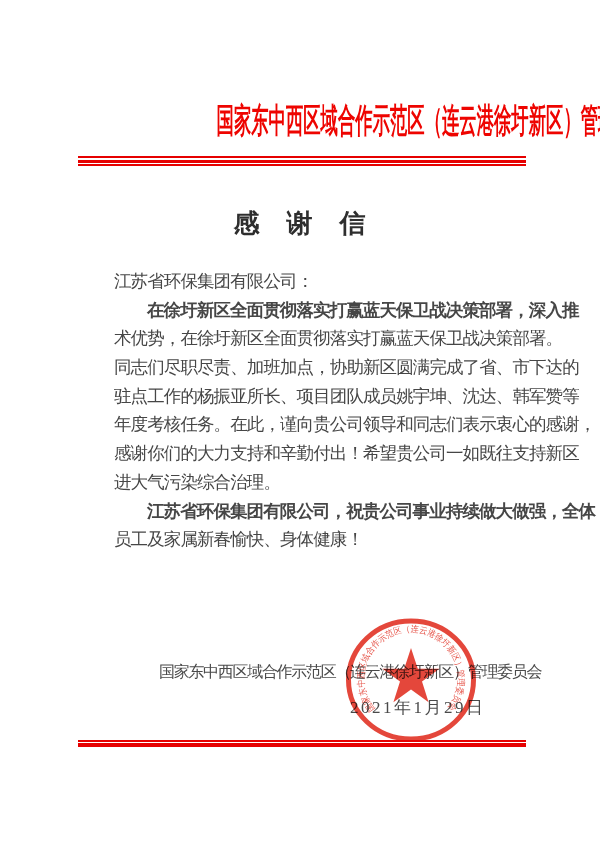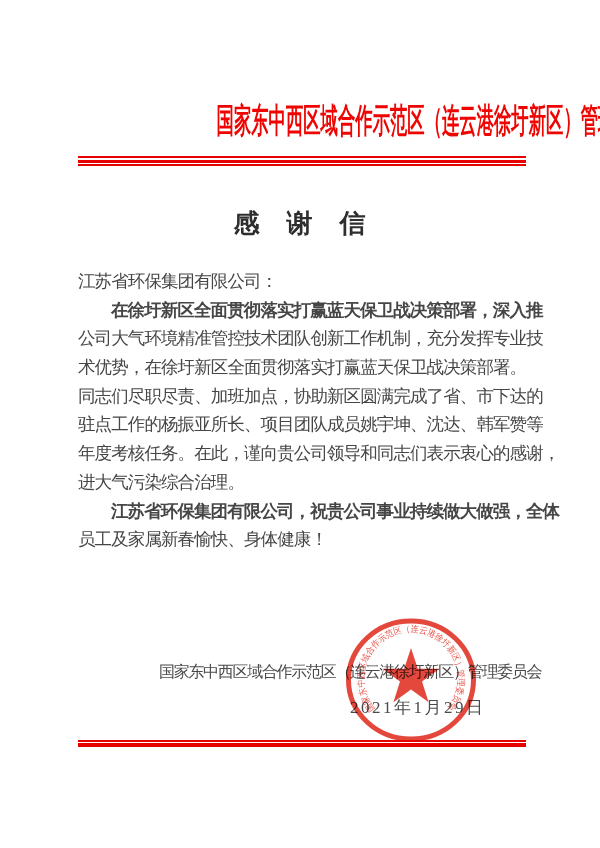--- a/index.html
+++ b/index.html
@@ -73,21 +73,21 @@
   .body-text {
     position: absolute;
     left: 78px;
     top: 267px;
     width: 460px;
     color: #464646;
     font-size: 17.5px;
     letter-spacing: -0.9px;
     line-height: 28.7px;
   }
-  .body-line { white-space: nowrap; height: 28.7px; }
+  .body-line { white-space: nowrap; height: 28.7px; margin-left: 36px; }
   .body-line.indent { padding-left: 33px; font-weight: bold; }
   
   .signature-org {
     position: absolute;
     left: 159px;
     top: 662px;
     color: #4a4a4a;
     font-size: 16px;
     letter-spacing: -1.3px;
     white-space: nowrap;
@@ -118,25 +118,25 @@
   <div class="org-title">
     <span class="org-title-inner">国家东中西区域合作示范区（连云港徐圩新区）管理委员会</span>
   </div>
   <div class="rule-header"></div>
 
   <div class="letter-title">感谢信</div>
 
   <div class="body-text">
     <div class="body-line">江苏省环保集团有限公司：</div>
     <div class="body-line indent">在徐圩新区全面贯彻落实打赢蓝天保卫战决策部署，深入推</div>
-    <div class="body-line">公司大气环境精准管控技术团队创新工作机制，充分发挥专业技</div>
     <div class="body-line">术优势，在徐圩新区全面贯彻落实打赢蓝天保卫战决策部署。</div>
     <div class="body-line">同志们尽职尽责、加班加点，协助新区圆满完成了省、市下达的</div>
     <div class="body-line">驻点工作的杨振亚所长、项目团队成员姚宇坤、沈达、韩军赞等</div>
     <div class="body-line">年度考核任务。在此，谨向贵公司领导和同志们表示衷心的感谢，</div>
+    <div class="body-line">感谢你们的大力支持和辛勤付出！希望贵公司一如既往支持新区</div>
     <div class="body-line">进大气污染综合治理。</div>
     <div class="body-line indent">江苏省环保集团有限公司，祝贵公司事业持续做大做强，全体</div>
     <div class="body-line">员工及家属新春愉快、身体健康！</div>
   </div>
 
   <div class="signature-org">国家东中西区域合作示范区（连云港徐圩新区）管理委员会</div>
   <div class="signature-date">2021年1月29日</div>
 
   <svg class="seal" width="132" height="128" viewBox="0 0 132 128">
     <ellipse cx="66" cy="65" rx="62.5" ry="59" fill="none" stroke="#e2372a" stroke-width="5"></ellipse>

